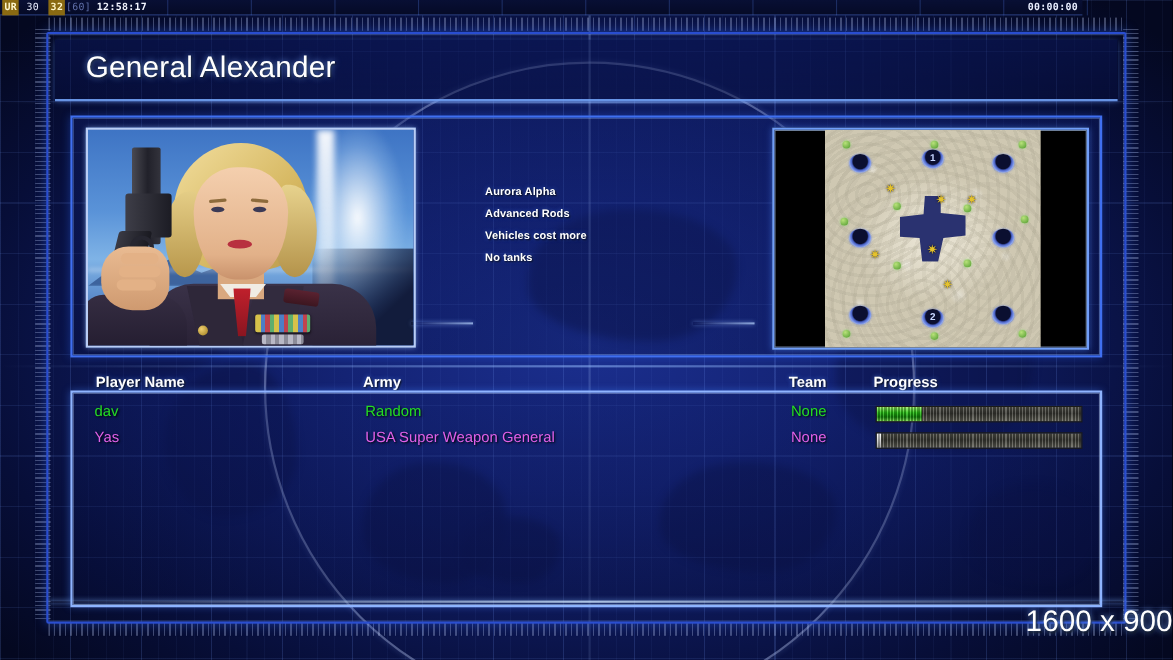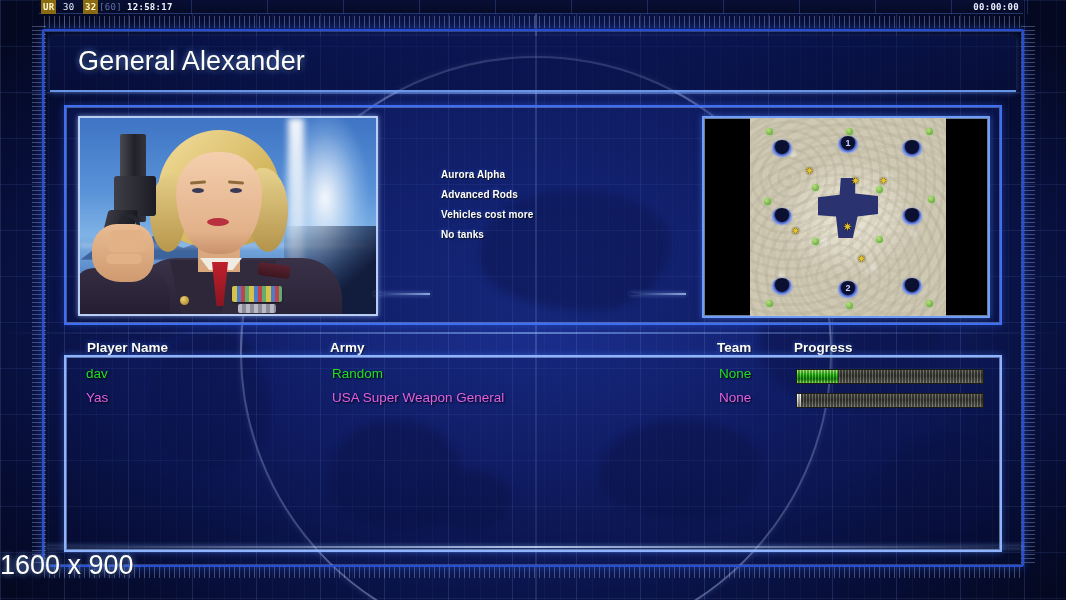--- a/index.html
+++ b/index.html
@@ -50,21 +50,21 @@
     background:linear-gradient(to right, rgba(130,170,255,.0), rgba(150,190,255,.55), rgba(130,170,255,.0));
     pointer-events:none;
   }
 
   
   .topbar {
     position:absolute; left:0; top:0; width:984px; height:14px;
     background:linear-gradient(to bottom,#080f34,#050a26);
     border-bottom:1px solid rgba(90,130,230,.35);
     font-family:"DejaVu Sans Mono", monospace; font-size:9px; line-height:14px;
-    color:#e8ecff; letter-spacing:.3px;margin-left:39px;
+    color:#e8ecff; letter-spacing:.3px;
   }
   .topbar .seg { position:absolute; top:0; white-space:nowrap; }
   .tb-ur { left:2px; background:#8a6a12; color:#fff8d0; padding:0 2px; font-weight:bold; }
   .tb-a  { left:24px; color:#e9eeff; }
   .tb-b  { left:44px; background:#8a6a12; color:#fff6c8; padding:0 2px; font-weight:bold; }
   .tb-c  { left:60px; color:#5f6fa8; }
   .tb-t  { left:88px; color:#f2f5ff; font-weight:bold; }
   .tb-r  { right:4px; color:#e9eeff; font-weight:bold; }
   .tbcell { position:absolute; top:0; width:1px; height:14px; background:rgba(80,120,220,.30); }
 
@@ -287,21 +287,21 @@
   .bar .ticks { position:absolute; inset:0;
     background:repeating-linear-gradient(to right, rgba(255,255,255,.16) 0 1px, rgba(0,0,0,.30) 1px 3px); }
   .bar .fill { position:absolute; left:0; top:0; height:100%;
     background:linear-gradient(to bottom,#9bf06a,#23c410 40%,#118a08 70%,#7ae04d); }
   .bar .fill.white { background:linear-gradient(to bottom,#ffffff,#cfcfcf 50%,#9a9a9a); }
   .bar .fillticks { position:absolute; left:0; top:0; height:100%;
     background:repeating-linear-gradient(to right, rgba(255,255,255,.32) 0 1px, rgba(0,0,0,.18) 1px 3px); }
 
   
   .resolution {
-    position:absolute; left:0; top:550px; width:1066px; text-align:left;
+    position:absolute; left:0; top:550px; width:1066px; text-align:right;
     font-size:27px; color:#ffffff;
     text-shadow:0 0 6px rgba(120,170,255,.9), 1px 1px 2px #000;
   }
   .botline { position:absolute; left:44px; top:546px; width:980px; height:2px;
     background:linear-gradient(to right, rgba(150,190,255,.1), rgba(200,225,255,.85), rgba(150,190,255,.1));
     box-shadow:0 0 5px rgba(130,180,255,.7); }
 </style>
 </head>
 <body>
 

